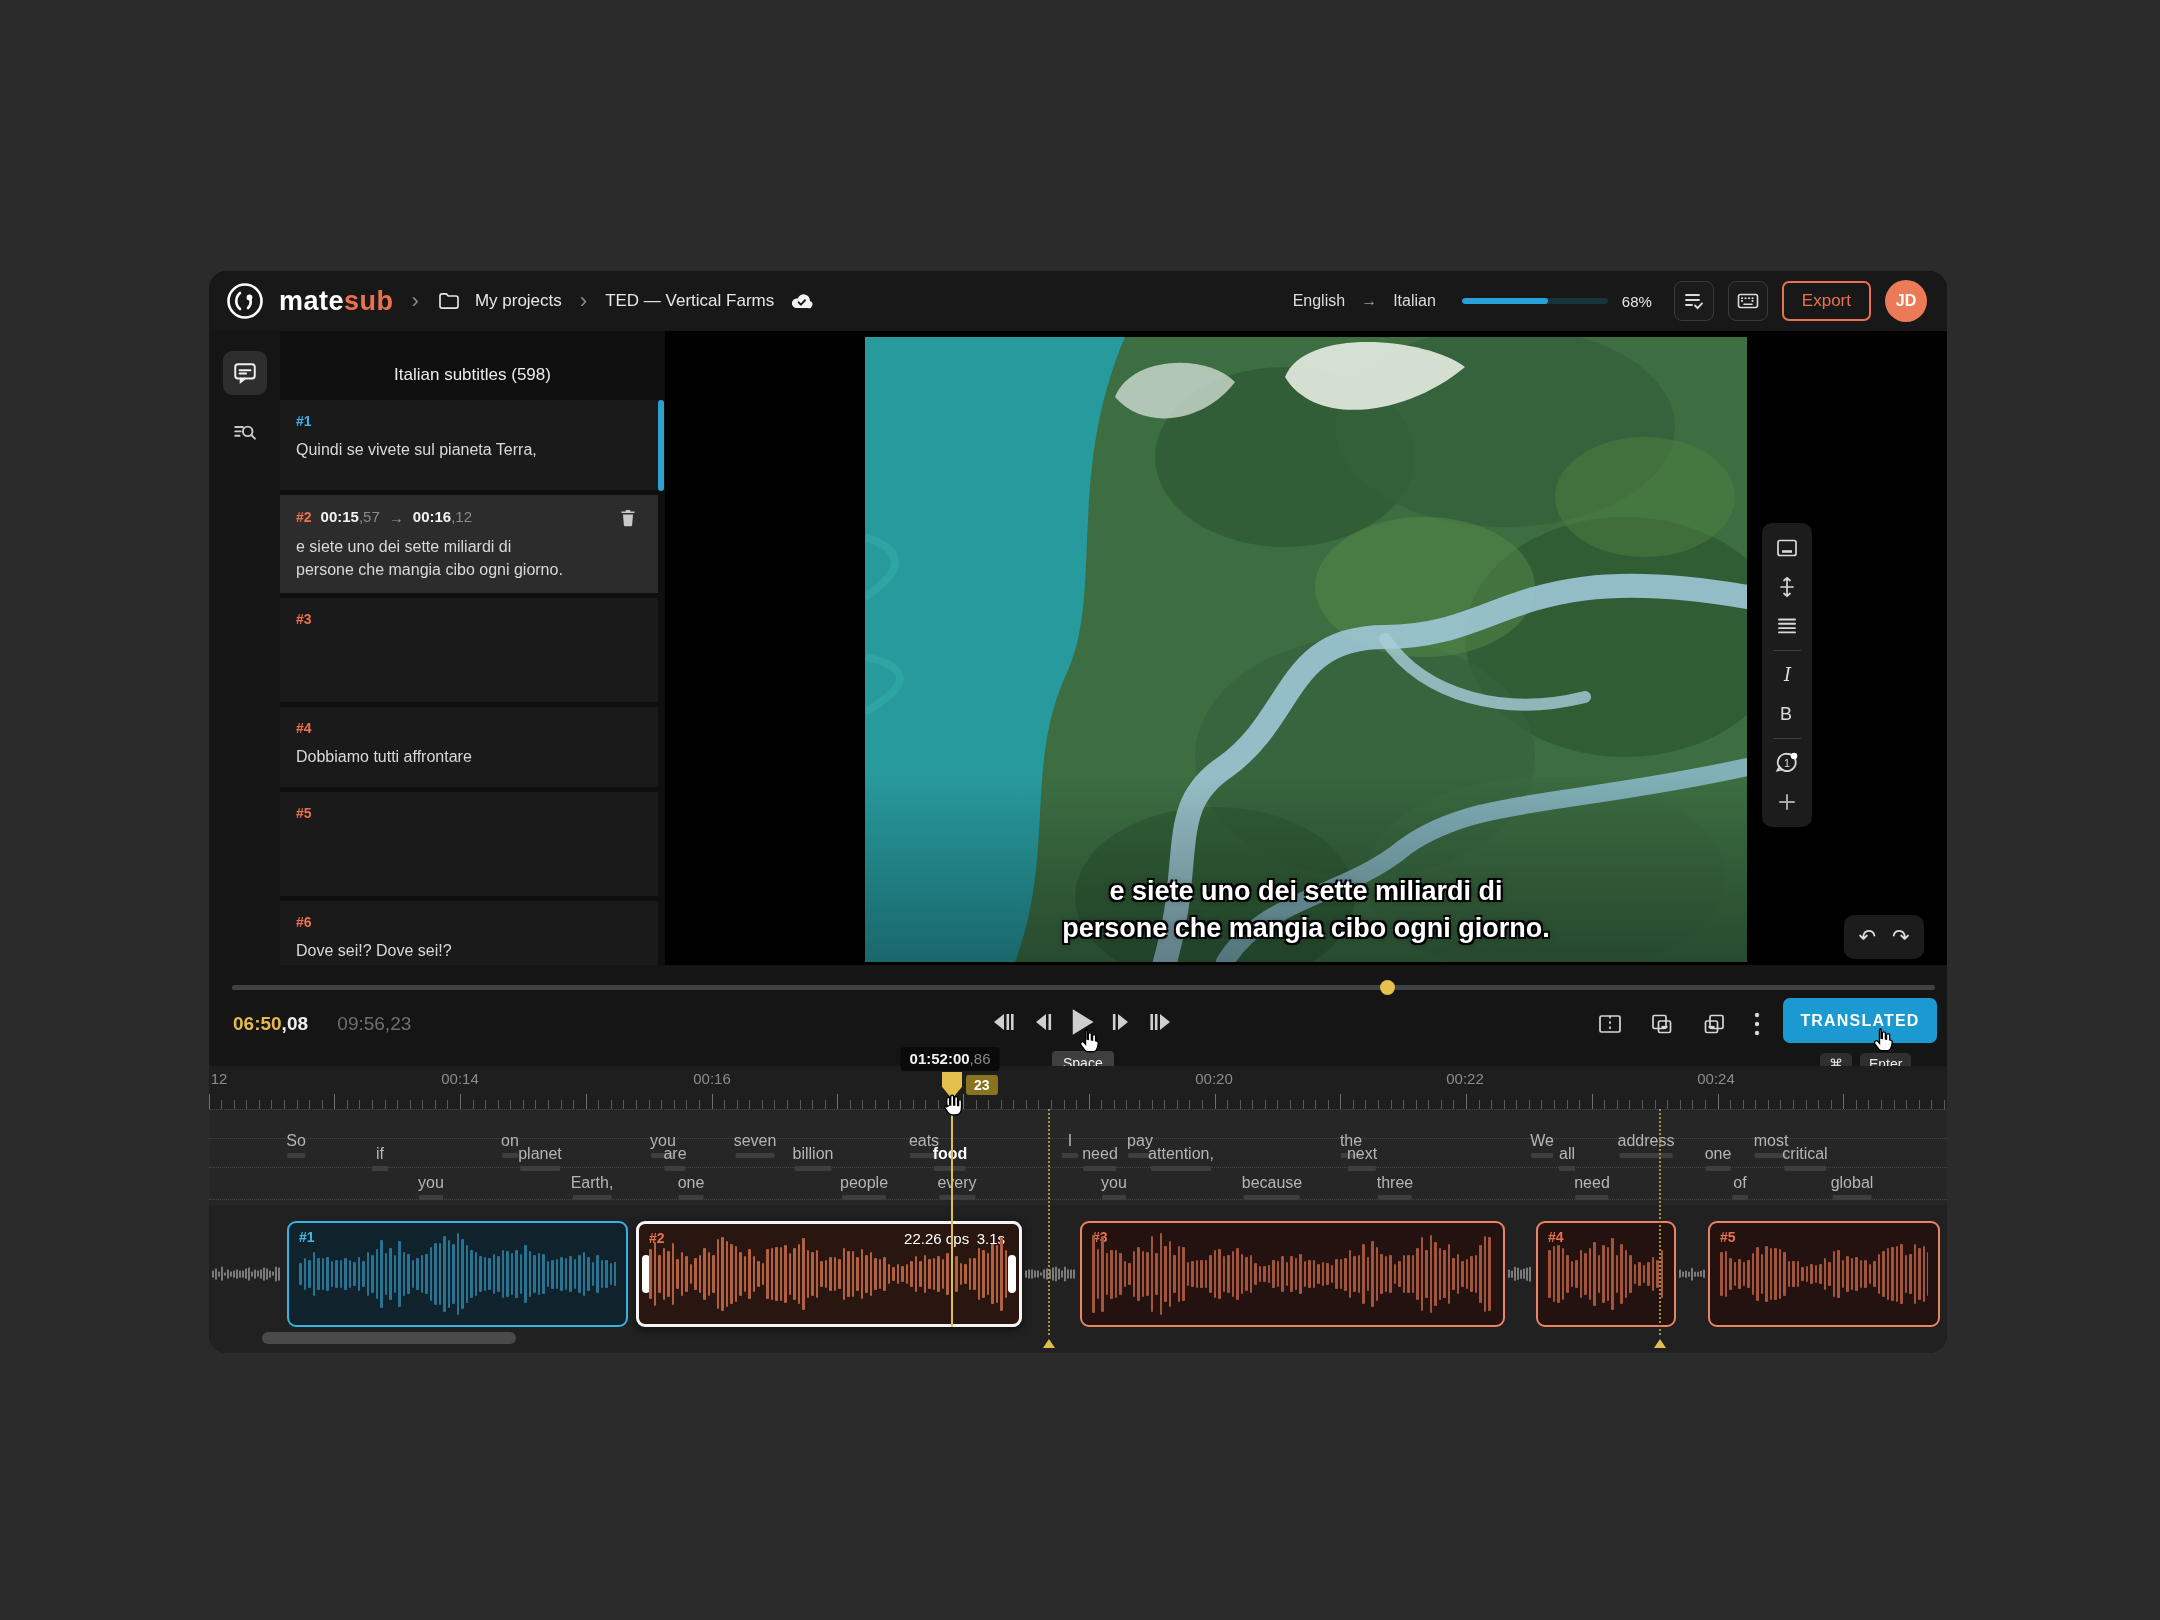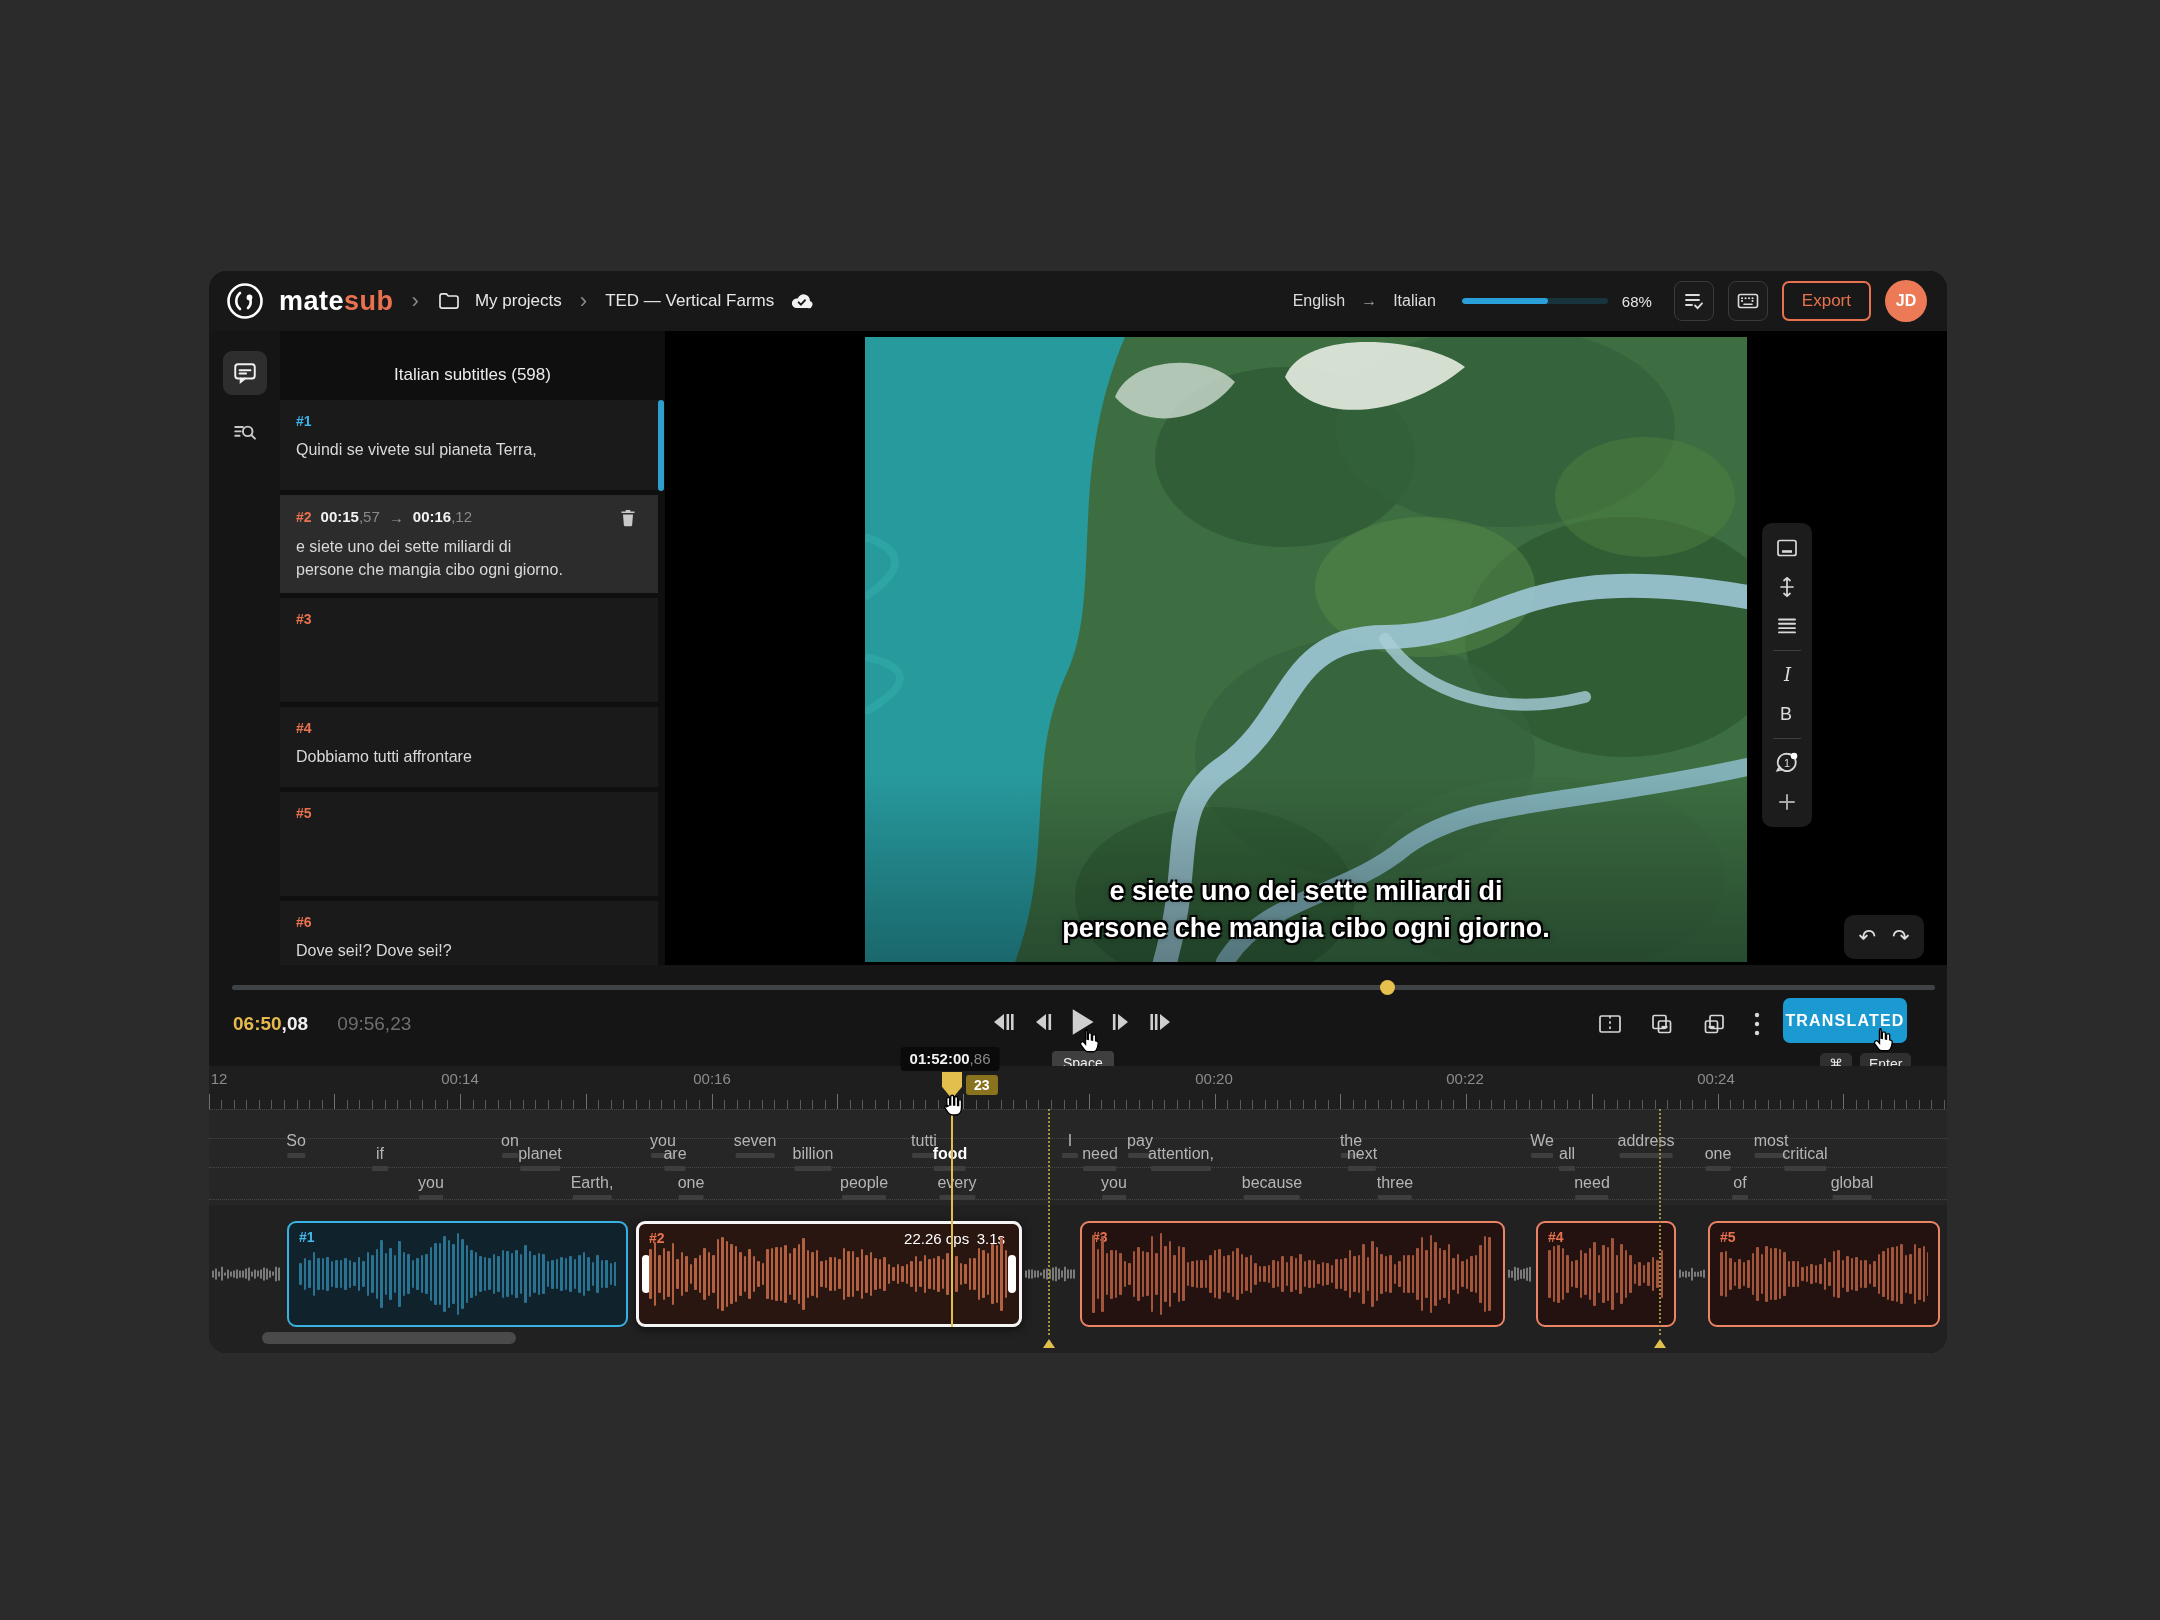--- a/index.html
+++ b/index.html
@@ -64,21 +64,21 @@
   #seek-knob { position:absolute; top:709px; width:15px; height:15px; border-radius:50%; background:#e6c14c; transform:translateX(-7px); }
 
   
   #times { position:absolute; left:24px; top:742px; font-size:19px; }
   .t-cur { color:#e6b94d; font-weight:bold; }
   .t-cur-f { color:#f0f0f0; font-weight:bold; }
   .t-tot { color:#6f6f6f; margin-left:24px; }
   #transport-center { position:absolute; left:781px; top:736px; display:flex; align-items:center; gap:15px; }
   #tooltip-space { position:absolute; left:843px; top:780px; background:#3f3f3f; color:#f0f0f0; font-size:14px; border-radius:4px; padding:4px 11px; }
   #view-icons { position:absolute; left:1388px; top:740px; display:flex; align-items:center; gap:26px; }
-  #translated-btn { position:absolute; left:1574px; top:727px; width:124px; height:45px; background:#1b9ad2; color:#fff;
+  #translated-btn { position:absolute; left:1574px; top:727px; width:154px; height:45px; background:#1b9ad2; color:#fff;
     font-size:16px; font-weight:bold; letter-spacing:1.2px; border:none; border-radius:7px; }
   #shortcut-row { position:absolute; left:1611px; top:782px; display:flex; gap:8px; }
   .kbd { background:#2f2f2f; color:#e8e8e8; font-size:14px; border-radius:5px; padding:3px 9px; }
 
   
   #timeline { position:absolute; left:0; top:795px; width:1738px; height:287px; background:#212121; }
   #ruler { position:absolute; left:0; top:0; width:100%; height:43px; background:#1e1e1e; }
   .rlabel { position:absolute; top:4px; transform:translateX(-50%); color:#8c8c8c; font-size:15px; }
   #ticks { position:absolute; left:0; top:26px; width:100%; height:17px; }
   .tick { position:absolute; bottom:0; width:1px; height:9px; background:#5a5a5a; }
@@ -561,21 +561,21 @@
         </div>
         <div class="word r1" style="left: 454px;">
           <span class="wl">you</span>
           <span class="wb"></span>
         </div>
         <div class="word r1" style="left: 546px;">
           <span class="wl">seven</span>
           <span class="wb"></span>
         </div>
         <div class="word r1" style="left: 715px;">
-          <span class="wl">tutti</span>
+          <span class="wl">eats</span>
           <span class="wb"></span>
         </div>
         <div class="word r1" style="left: 861px;">
           <span class="wl">I</span>
           <span class="wb"></span>
         </div>
         <div class="word r1" style="left: 931px;">
           <span class="wl">pay</span>
           <span class="wb"></span>
         </div>

